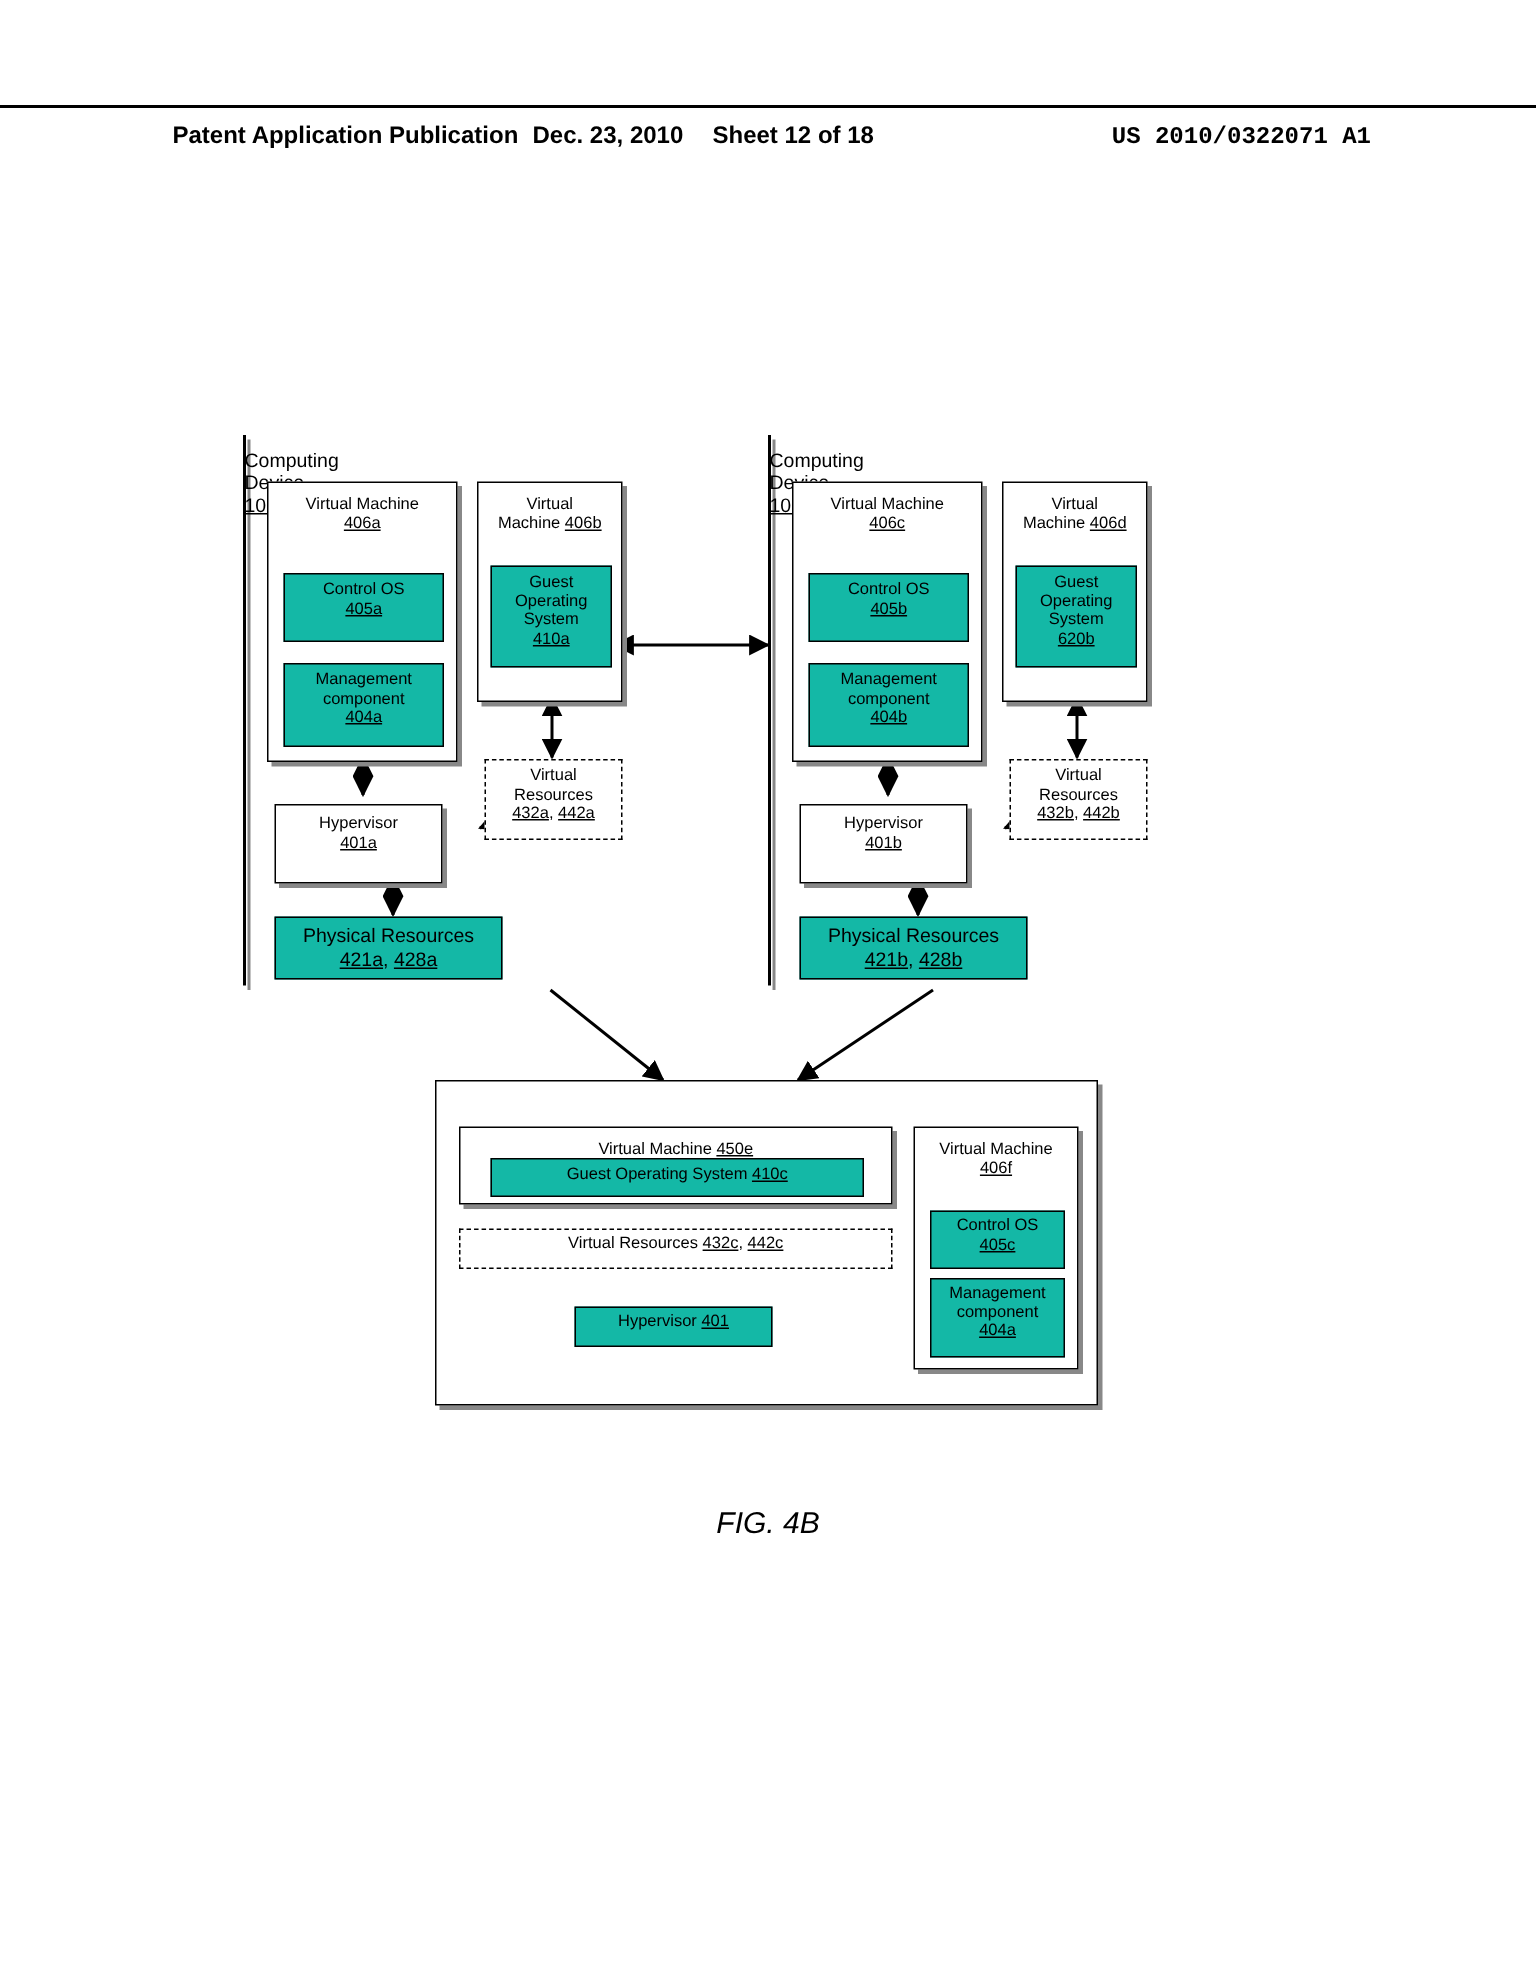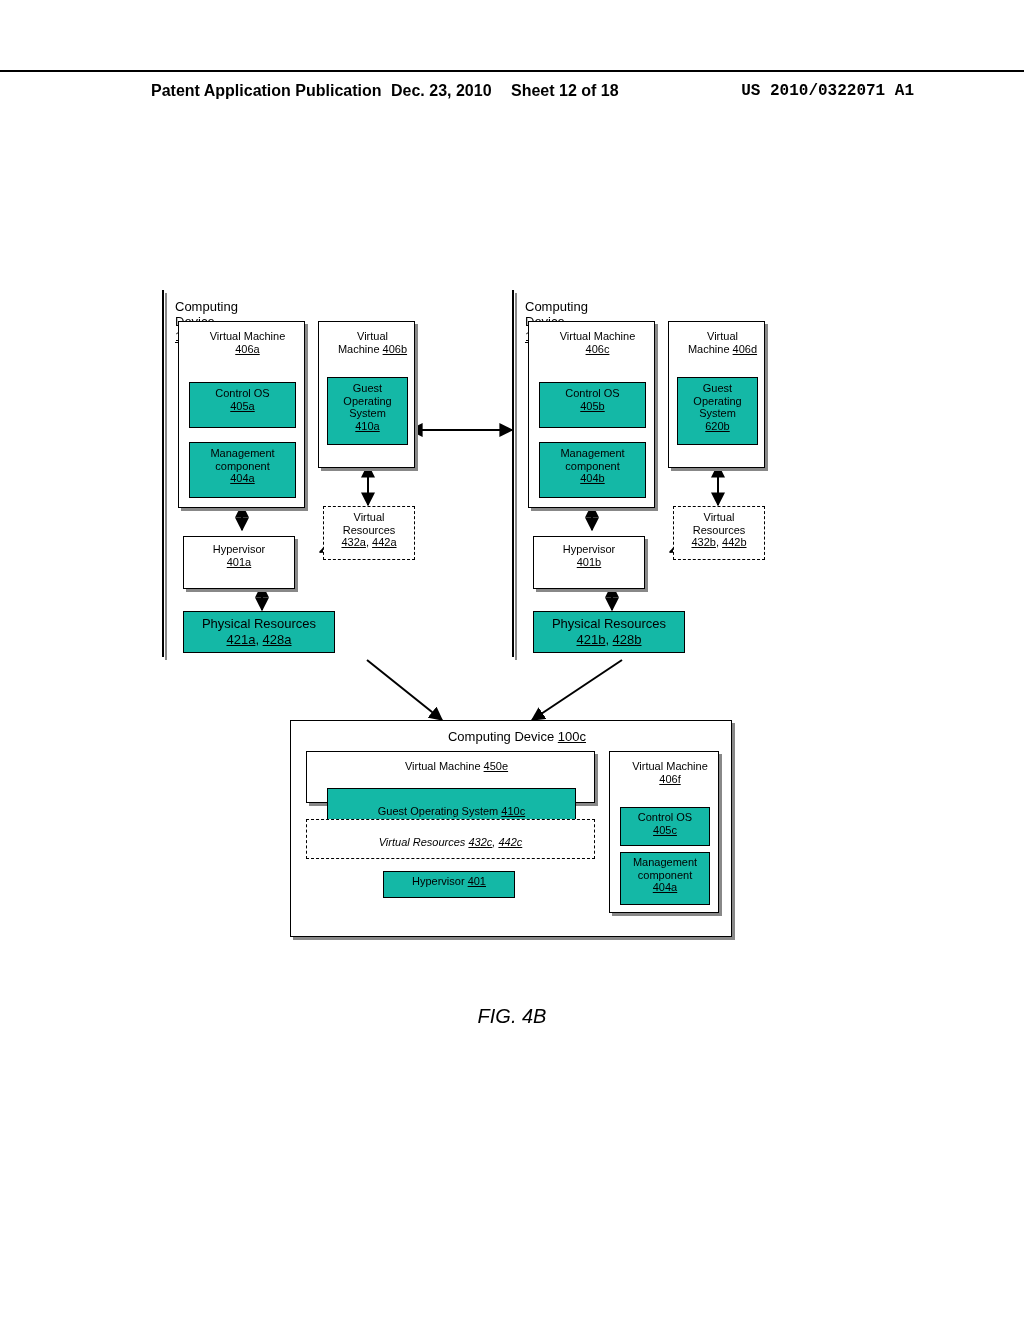--- a/index.html
+++ b/index.html
@@ -14,21 +14,20 @@
   .header-line {
     position: absolute;
     top: 70px; left: 0; right: 0;
     border-top: 2px solid #000;
   }
   .hdr {
     position: absolute;
     top: 82px;
     font-size: 16px;
     font-weight: bold;
-    margin-left: 36px;
   }
   .hdr-left { left: 115px; }
   .hdr-mid { left: 355px; }
   .hdr-page { left: 475px; }
   .hdr-right { right: 110px; font-family: Liberation Mono, monospace; }
 
   .fig {
     position: absolute;
     top: 290px;
     left: 162px;
@@ -41,21 +40,21 @@
     border: 1.5px solid #000;
     box-shadow: 3px 3px 0 #888;
     background: #fff;
   }
 
   .box { position: absolute; border: 1.5px solid #000; background: #14b8a6; text-align: center; }
   .dashedbox { position: absolute; border: 1.5px dashed #000; background: #fff; text-align: center; }
 
   .figtitle {
     position: absolute;
-    left: 12px; right: 0; top: 8px;
+    left: 0; right: 0; top: 8px;
     text-align: center;
     font-size: 13px;
   }
 
   .lbl { font-size: 11px; line-height: 1.15; }
   .lbl12 { font-size: 13px; line-height: 1.2; }
   .und { text-decoration: underline; }
 
   svg.arrows { position: absolute; top:0; left:0; pointer-events:none; }
 
@@ -183,34 +182,31 @@
       <span>Hypervisor</span><br><span class="und">401b</span>
     </div>
 
     <div class="box lbl12" style="left:20px; top:320px; width:150px; height:36px; padding-top:4px;">
       <span>Physical Resources</span><br>
       <span class="und">421b</span><span>, </span><span class="und">428b</span>
     </div>
   </div>
 
   <div class="shadowbox" style="left:128px; top:430px; width:440px; height:215px;">
-    <div class="figtitle">
-      <span>Computing Device </span><span class="und">100c</span>
-    </div>
 
     <div class="shadowbox" style="left:15px; top:30px; width:287px; height:50px;">
       <div class="figtitle lbl">
         <span>Virtual Machine </span><span class="und">450e</span>
       </div>
-      <div class="box lbl" style="left:20px; top:36px; width:247px; height:20px; padding-top:16px;">
+      <div class="box lbl" style="left:20px; top:20px; width:247px; height:20px; padding-top:4px;">
         <span>Guest Operating System </span><span class="und">410c</span>
       </div>
     </div>
 
-    <div class="dashedbox lbl" style="left:15px; top:98px; width:287px; height:22px; padding-top:16px;font-style:italic;">
+    <div class="dashedbox lbl" style="left:15px; top:98px; width:287px; height:22px; padding-top:3px;">
       <span>Virtual Resources </span><span class="und">432c</span><span>, </span><span class="und">442c</span>
     </div>
 
     <div class="box lbl" style="left:92px; top:150px; width:130px; height:22px; padding-top:3px;">
       <span>Hypervisor </span><span class="und">401</span>
     </div>
 
     <div class="shadowbox" style="left:318px; top:30px; width:108px; height:160px;">
       <div class="figtitle lbl">
         <span>Virtual Machine</span><br><span class="und">406f</span>

